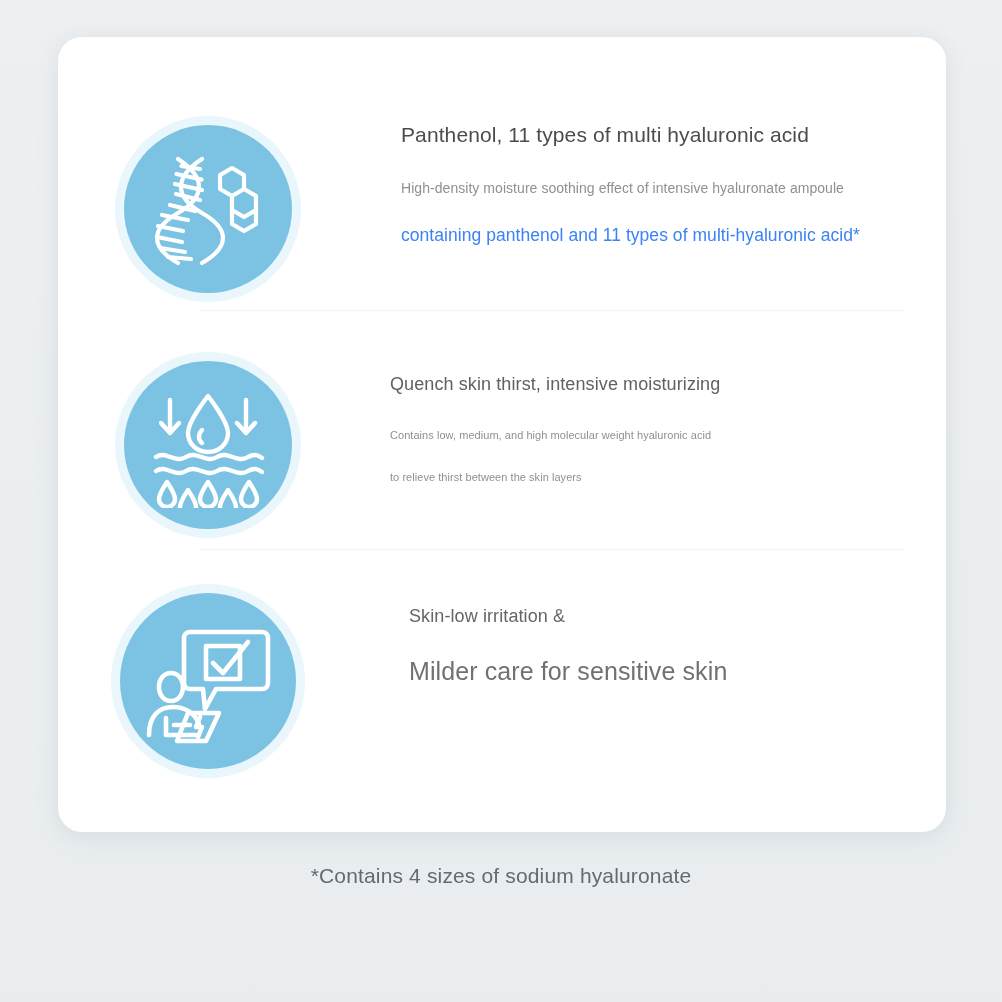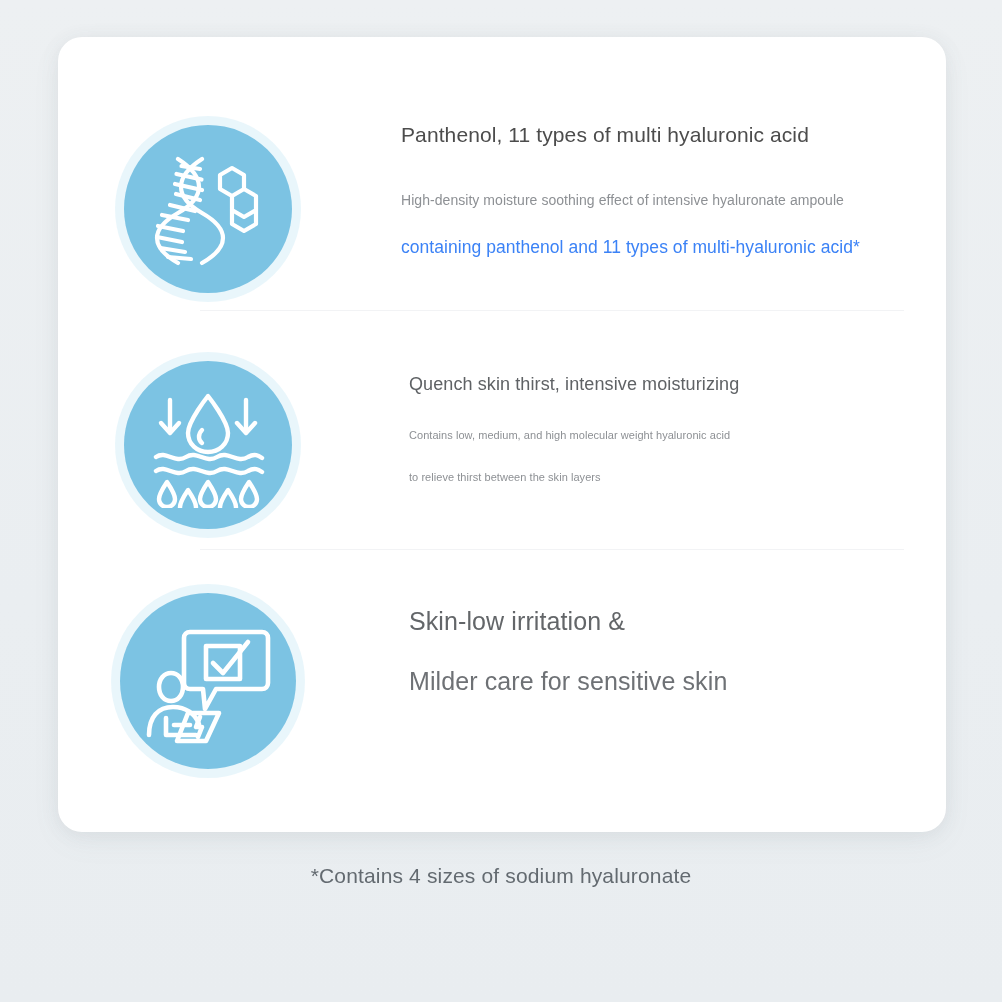--- a/index.html
+++ b/index.html
@@ -104,34 +104,34 @@
   .f-big {
     color: #6e7175;
     font-size: 25px;
     line-height: 1.35;
     letter-spacing: 0.1px;
     margin: 0;
     white-space: nowrap;
   }
   .f-mid {
     color: #636669;
-    font-size: 25px;
+    font-size: 18px;
     line-height: 1.45;
     letter-spacing: 0.1px;
     margin: 0;
     white-space: nowrap;
   }
 
   
   #row-1 .text-cell { padding-top: 0px; margin-left: 43px; }
-  #row-1 .f-title { margin-bottom: 42px; }
+  #row-1 .f-title { margin-bottom: 30px; }
   #row-1 .f-sub { margin-bottom: 24px; }
 
   
-  #row-2 .text-cell { padding-top: 10px; margin-left: 51px; }
+  #row-2 .text-cell { padding-top: 10px; margin-left: 32px; }
   #row-2 .f-mid { font-size: 18px; color: #5f6265; margin-bottom: 31px; }
   #row-2 .f-sub { font-size: 11px; margin-bottom: 27px; }
 
   
   #row-3 .text-cell { padding-top: 10px; margin-left: 51px; }
   #row-3 .f-mid { margin-bottom: 20px; }
   #row-3 .f-big { margin-top: 26px; }
 
   
   .divider {

